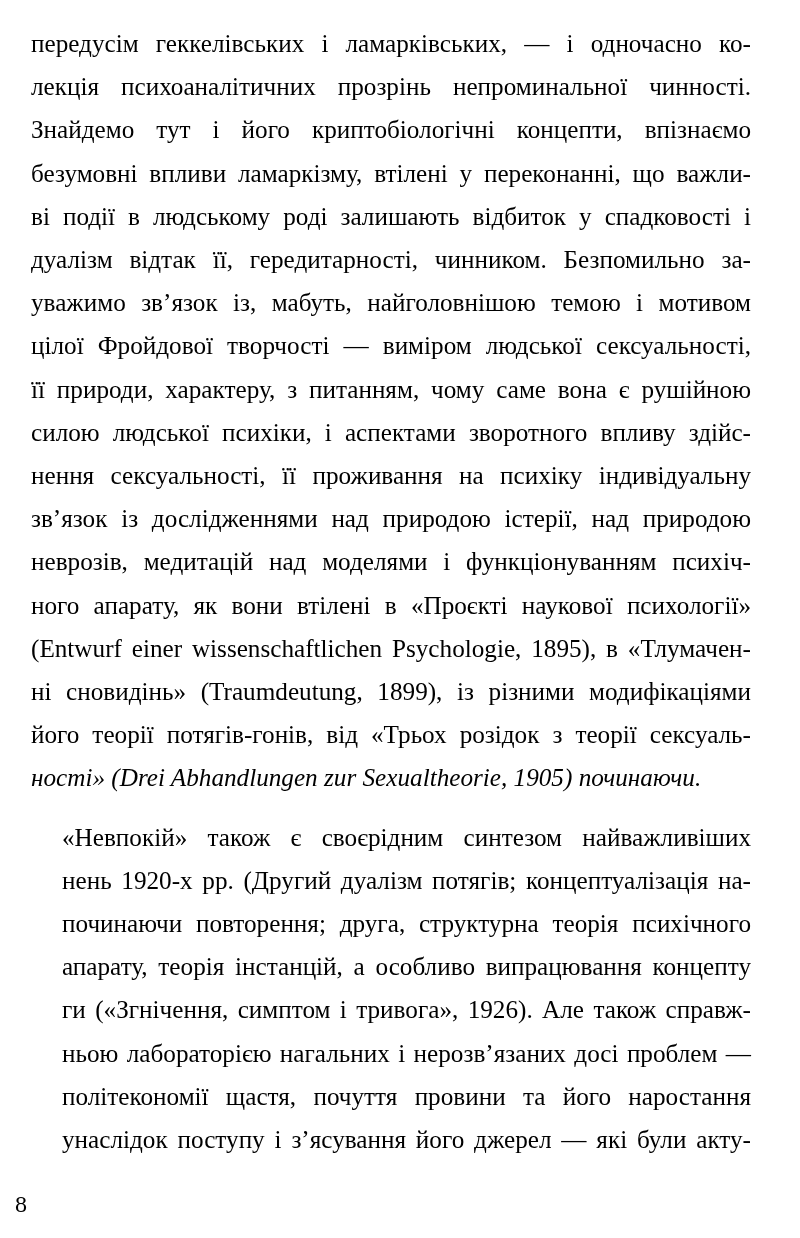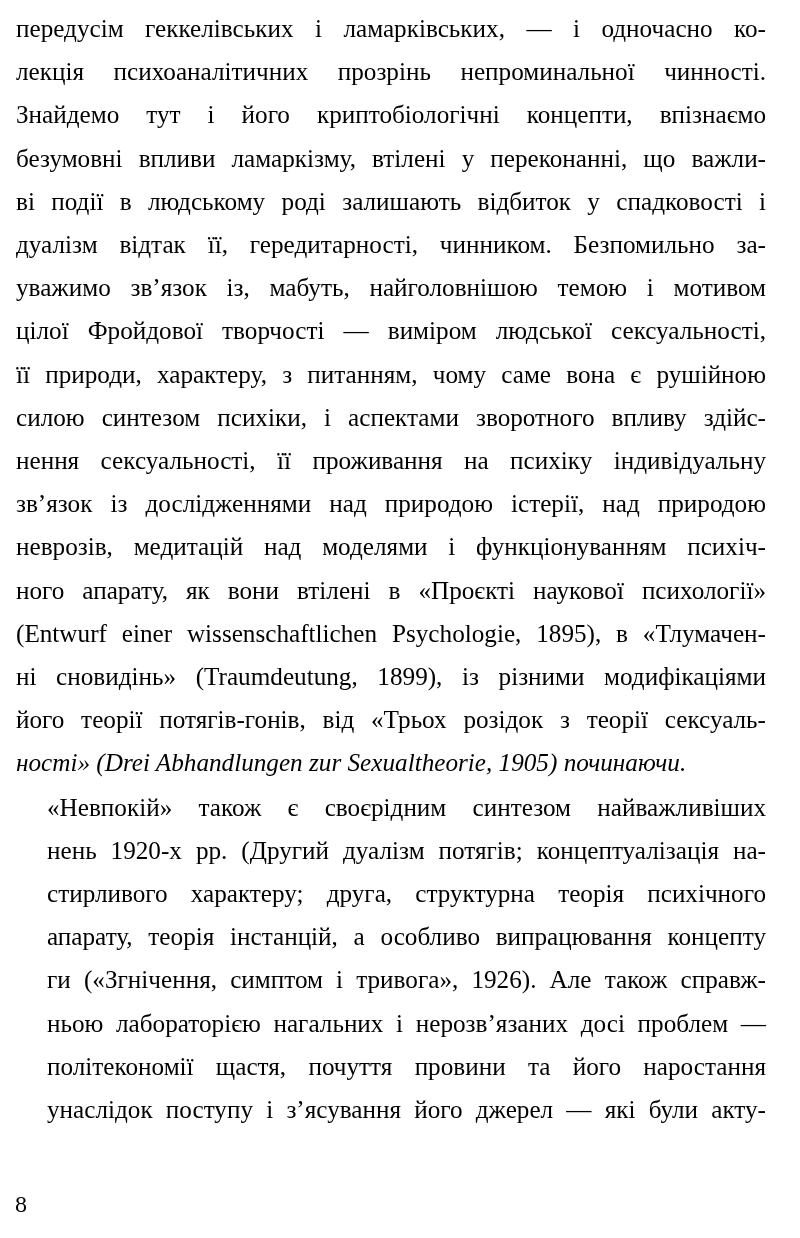--- a/index.html
+++ b/index.html
@@ -27,21 +27,21 @@
   }
 
   .text-block {
     position: absolute;
     left: 15px;
     top: 6px;
     width: 752px;
   }
 
   .para {
-    margin: 1px;
+    margin: 16px;
     font-size: 25.2px;
     line-height: 43.2px;
     text-align: justify;
     text-justify: inter-word;
     hyphens: manual;
     -webkit-hyphens: manual;
     letter-spacing: 0px;
     word-spacing: 0px;
   }
 
@@ -95,35 +95,35 @@
     <div class="para" id="para-1">
         <span class="line">передусім геккелівських і ламарківських, — і одночасно ко-</span>
         <span class="line">лекція психоаналітичних прозрінь непроминальної чинності.</span>
         <span class="line">Знайдемо тут і його криптобіологічні концепти, впізнаємо</span>
         <span class="line">безумовні впливи ламаркізму, втілені у переконанні, що важли-</span>
         <span class="line">ві події в людському роді залишають відбиток у спадковості і</span>
         <span class="line">дуалізм відтак її, гередитарності, чинником. Безпомильно за-</span>
         <span class="line">уважимо зв’язок із, мабуть, найголовнішою темою і мотивом</span>
         <span class="line">цілої Фройдової творчості — виміром людської сексуальності,</span>
         <span class="line">її природи, характеру, з питанням, чому саме вона є рушійною</span>
-        <span class="line">силою синтезом психіки, і аспектами зворотного впливу здійс-</span>
+        <span class="line">силою людської психіки, і аспектами зворотного впливу здійс-</span>
         <span class="line">нення сексуальності, її проживання на психіку індивідуальну</span>
         <span class="line">зв’язок із дослідженнями над природою істерії, над природою</span>
         <span class="line">неврозів, медитацій над моделями і функціонуванням психіч-</span>
         <span class="line">ного апарату, як вони втілені в «Проєкті наукової психології»</span>
         <span class="line">(Entwurf einer wissenschaftlichen Psychologie, 1895), в «Тлумачен-</span>
         <span class="line">ні сновидінь» (Traumdeutung, 1899), із різними модифікаціями</span>
         <span class="line">його теорії потягів-гонів, від «Трьох розідок з теорії сексуаль-</span>
         <span class="line flush">ності» (Drei Abhandlungen zur Sexualtheorie, 1905) починаючи.</span>
       </div>
 
     <div class="para indent" id="para-2">
         <span class="line indented">«Невпокій» також є своєрідним синтезом найважливіших</span>
         <span class="line">нень 1920-х рр. (Другий дуалізм потягів; концептуалізація на-</span>
-        <span class="line">стирливого характеру; друга, структурна теорія психічного</span>
+        <span class="line">починаючи повторення; друга, структурна теорія психічного</span>
         <span class="line">апарату, теорія інстанцій, а особливо випрацювання концепту</span>
         <span class="line">ги («Згнічення, симптом і тривога», 1926). Але також справж-</span>
         <span class="line">ньою лабораторією нагальних і нерозв’язаних досі проблем —</span>
         <span class="line">політекономії щастя, почуття провини та його наростання</span>
         <span class="line">унаслідок поступу і з’ясування його джерел — які були акту-</span>
       </div>
 
   </div>
 
   <div class="page-number">8</div>

